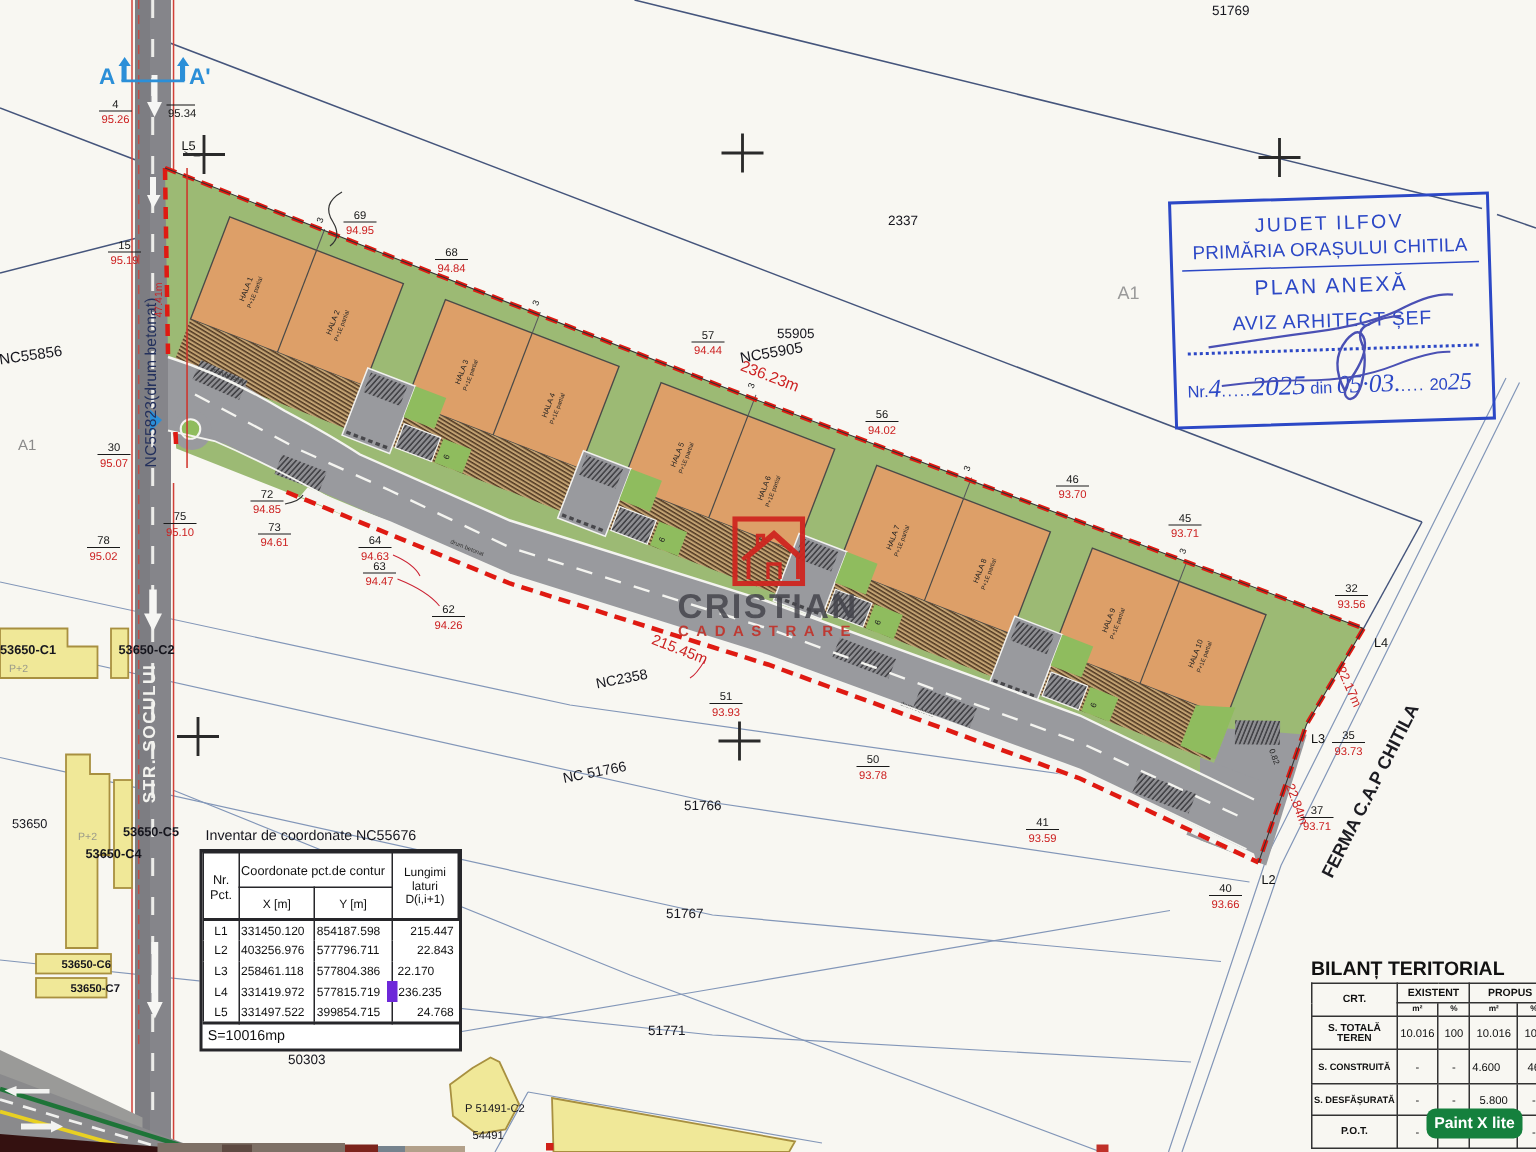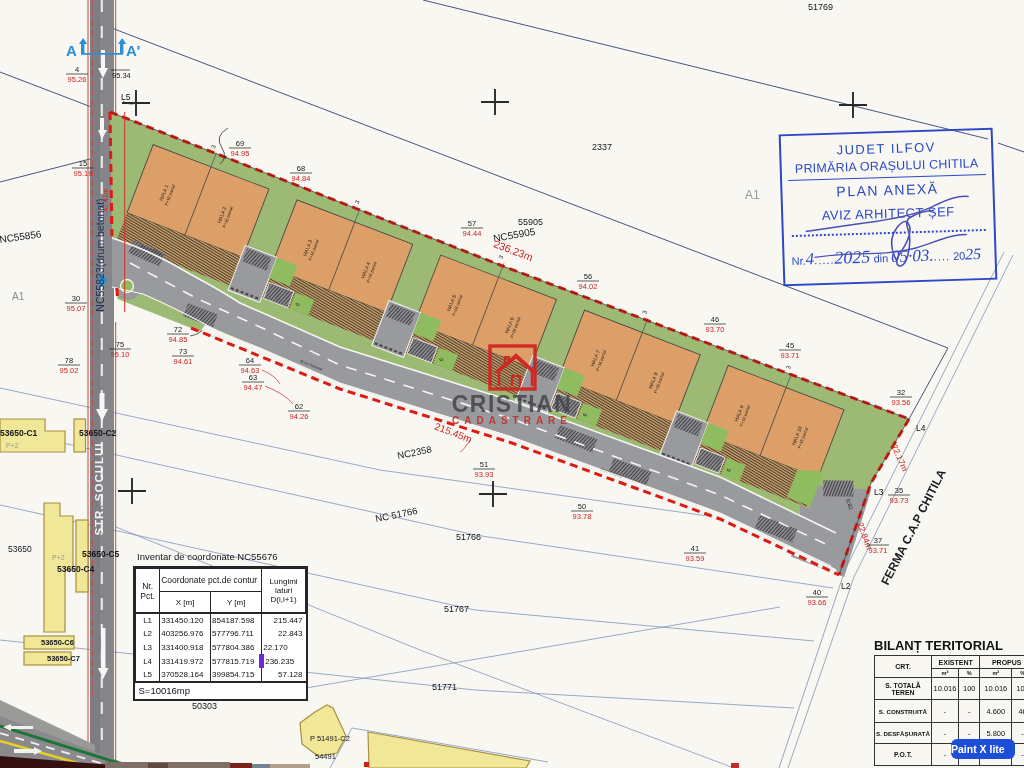--- a/index.html
+++ b/index.html
@@ -469,35 +469,35 @@
             <td style="border-left:1px solid #26262a;border-top:2px solid #26262a;text-align:right;padding-right:3px">215.447</td>
           </tr>
 <tr style="height:13px">
             <td style="border-left:1px solid #26262a;text-align:center">L2</td>
             <td style="border-left:1px solid #26262a">403256.976</td>
             <td style="border-left:1px solid #26262a">577796.711</td>
             <td style="border-left:1px solid #26262a;text-align:right;padding-right:3px">22.843</td>
           </tr>
 <tr style="height:13px">
             <td style="border-left:1px solid #26262a;text-align:center">L3</td>
-            <td style="border-left:1px solid #26262a">331400.918</td>
+            <td style="border-left:1px solid #26262a">258461.118</td>
             <td style="border-left:1px solid #26262a">577804.386</td>
-            <td style="border-left:1px solid #26262a;padding-right:6px">22.170</td>
+            <td style="border-left:1px solid #26262a;text-align:right;padding-right:16px">22.170</td>
           </tr>
 <tr style="height:13px">
             <td style="border-left:1px solid #26262a;text-align:center">L4</td>
             <td style="border-left:1px solid #26262a">331419.972</td>
             <td style="border-left:1px solid #26262a">577815.719</td>
-            <td style="border-left:5px solid #6d28d9;text-align:left;padding-right:11px">236.235</td>
+            <td style="border-left:7px solid #6d28d9;text-align:left;padding-right:11px">236.235</td>
           </tr>
 <tr style="height:13px">
             <td style="border-left:1px solid #26262a;text-align:center">L5</td>
-            <td style="border-left:1px solid #26262a">370528.164</td>
+            <td style="border-left:1px solid #26262a">331497.522</td>
             <td style="border-left:1px solid #26262a">399854.715</td>
-            <td style="border-left:1px solid #26262a;text-align:right;padding-right:3px">57.128</td>
+            <td style="border-left:1px solid #26262a;text-align:right;padding-right:3px">24.768</td>
           </tr>
 <tr style="height:16px">
             <td colspan="4" style="border-top:2px solid #26262a;font-size:9.5px;padding-left:3px">S=10016mp</td>
           </tr>
 </tbody>
       </table>
     </div>
 
 <div style="position:absolute;left:874px;top:638px;width:160px;font-family:'Liberation Sans',sans-serif;color:#111">
 <div style="font-size:13px;font-weight:bold">BILANȚ TERITORIAL</div>
@@ -518,36 +518,36 @@
             <td style="border:1.3px solid #333;text-align:center;font-weight:bold;font-size:6.8px">S. TOTALĂ<br>TEREN</td>
 <td style="border:1.3px solid #333;text-align:center">10.016</td>
             <td style="border:1.3px solid #333;text-align:center">100</td>
 <td style="border:1.3px solid #333;text-align:center">10.016</td>
             <td style="border:1.3px solid #333;text-align:center">100</td>
           </tr>
 <tr style="height:23px">
             <td style="border:1.3px solid #333;text-align:center;font-weight:bold;font-size:6.2px;white-space:nowrap">S. CONSTRUITĂ</td>
 <td style="border:1.3px solid #333;text-align:center">-</td>
             <td style="border:1.3px solid #333;text-align:center">-</td>
-<td style="border:1.3px solid #333;text-align:center">4.600</td>
+<td style="border:1.3px solid #333;text-align:left">4.600</td>
             <td style="border:1.3px solid #333;text-align:center">46</td>
           </tr>
 <tr style="height:21px">
             <td style="border:1.3px solid #333;text-align:center;font-weight:bold;font-size:6.2px;white-space:nowrap">S. DESFĂȘURATĂ</td>
 <td style="border:1.3px solid #333;text-align:center">-</td>
             <td style="border:1.3px solid #333;text-align:center">-</td>
 <td style="border:1.3px solid #333;text-align:center">5.800</td>
             <td style="border:1.3px solid #333;text-align:center">-</td>
           </tr>
 <tr style="height:22px">
             <td style="border:1.3px solid #333;text-align:center;font-weight:bold;font-size:6.8px">P.O.T.</td>
 <td style="border:1.3px solid #333;text-align:center">-</td>
             <td style="border:1.3px solid #333;text-align:center">-</td>
 <td style="border:1.3px solid #333;text-align:center">46</td>
             <td style="border:1.3px solid #333;text-align:center">-</td>
           </tr>
 </tbody>
       </table>
     </div>
 
-<div style="position:absolute;left:951px;top:739px;width:64px;height:20px;background:#1d4ed8;
+<div style="position:absolute;left:951px;top:739px;width:64px;height:20px;background:#15803d;
 border-radius:6px;color:#fff;font-family:'Liberation Sans',sans-serif;font-weight:bold;font-size:10.5px;
-text-align:left;line-height:20px">Paint X lite</div>
+text-align:center;line-height:20px">Paint X lite</div>
 </div>
 </body></html>

